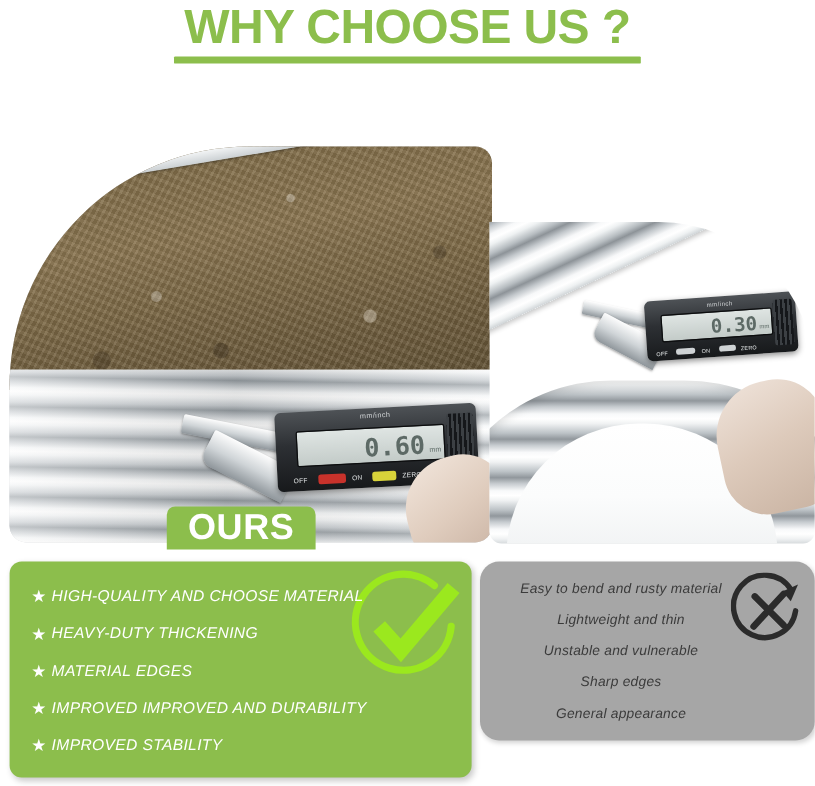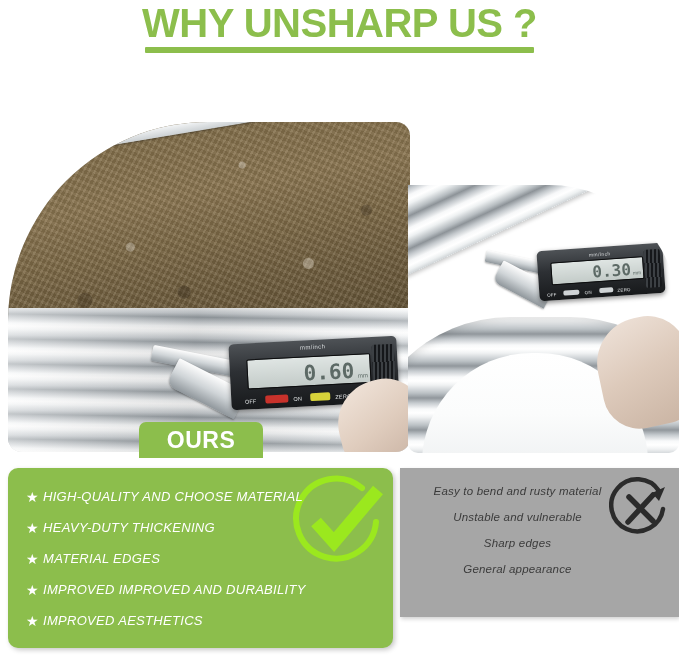--- a/index.html
+++ b/index.html
@@ -264,21 +264,21 @@
     justify-content: center;
     border-radius: 7px 7px 0 0;
     color: #ffffff;
     font-weight: bold;
     letter-spacing: .5px;
   }
 
   .badge-ours {
     left: 139px; top: 422px;
     width: 124px; height: 36px;
-    font-size: 23px;
+    font-size: 30px;
     background: #8CBE4C;
   }
 
   .badge-others {
     left: 481px; top: 427px;
     width: 103px; height: 31px;
     font-size: 20px;
     background: #9a9a9a;
   }
 
@@ -293,21 +293,21 @@
     box-shadow: 2px 2px 5px rgba(0,0,0,.22);
     overflow: hidden;
     z-index: 3;
   }
 
   .panel-others {
     position: absolute;
     left: 400px; top: 468px;
     width: 279px;
     height: 149px;
-    border-radius: 0;
+    border-radius: 16px;
     background: #a6a6a6;
     box-shadow: 1px 2px 4px rgba(0,0,0,.18);
     overflow: hidden;
     z-index: 2;
   }
 
   .ours-list {
     position: absolute;
     left: 18px; top: 13px;
     width: 360px;
@@ -366,21 +366,21 @@
     width: 62px;
     height: 62px;
   }
 </style>
 </head>
 <body>
 
 <div class="page">
 
   <div class="header">
-    <div class="title">WHY UNSHARP US ?</div>
+    <div class="title">WHY CHOOSE US ?</div>
     <div class="title-rule"></div>
   </div>
 
   <div class="photo-left">
     <div class="soil"></div>
     <div class="top-rail"></div>
     <div class="corrugated"></div>
 
     <div class="caliper" style="left:222px; top:218px; width:168px; height:66px; transform:rotate(-3deg);">
       <div class="cal-jaw" style="left:-78px; top:8px; width:96px; height:16px; transform:rotate(14deg); border-radius:2px;"></div>
@@ -427,20 +427,21 @@
   </div>
 
   <div class="badge badge-ours">
     <span>OURS</span>
   </div>
 
 
   <div class="panel-others">
     <div class="others-list">
       <div class="others-item">Easy to bend and rusty material</div>
+      <div class="others-item">Lightweight and thin</div>
       <div class="others-item">Unstable and vulnerable</div>
       <div class="others-item">Sharp edges</div>
       <div class="others-item">General appearance</div>
     </div>
     <div class="x-wrap">
       <svg viewBox="0 0 62 62" width="62" height="62" aria-hidden="true">
         <path d="M50 14 A26 26 0 1 0 54 32" fill="none" stroke="#2B2B2B" stroke-width="4.5" stroke-linecap="round"></path>
         <path d="M20 20 L44 44" fill="none" stroke="#2B2B2B" stroke-width="5.5" stroke-linecap="round"></path>
         <path d="M44 18 L19 45" fill="none" stroke="#2B2B2B" stroke-width="5.5" stroke-linecap="round"></path>
         <path d="M43 16 L56 10 L50 24 Z" fill="#2B2B2B"></path>
@@ -467,18 +468,18 @@
       <div class="ours-item">
         <span class="star">★</span>
         <span>MATERIAL EDGES</span>
       </div>
       <div class="ours-item">
         <span class="star">★</span>
         <span>IMPROVED IMPROVED AND DURABILITY</span>
       </div>
       <div class="ours-item">
         <span class="star">★</span>
-        <span>IMPROVED AESTHETICS</span>
+        <span>IMPROVED STABILITY</span>
       </div>
     </div>
   </div>
 
 </div>
 
 </body></html>

